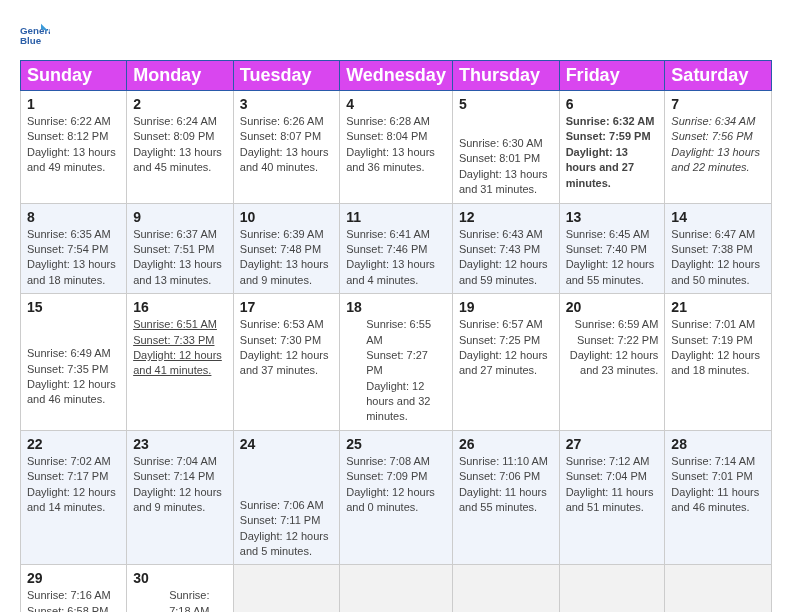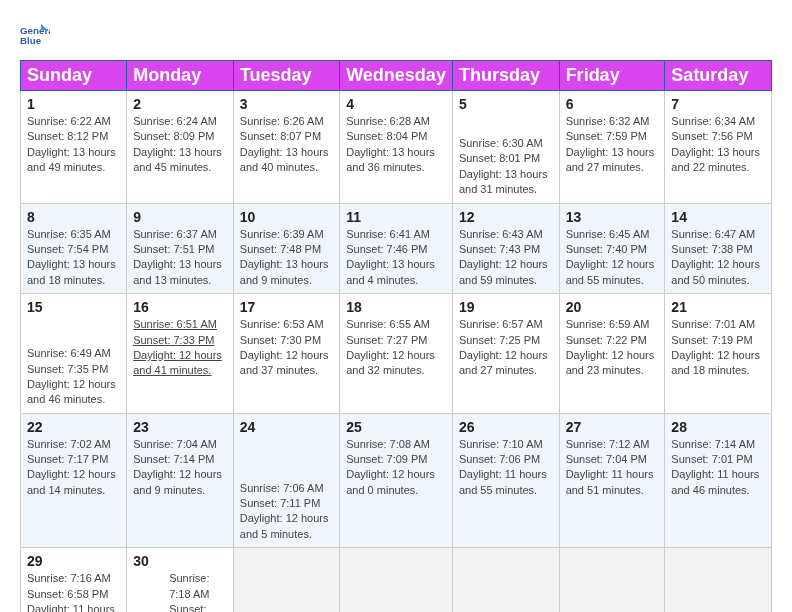--- a/index.html
+++ b/index.html
@@ -145,27 +145,27 @@
 Daylight: 13 hours and 36 minutes.</div>
         </td>
         <td>
           <span class="day-num">5</span>
           <div class="cell-text" style="white-space: pre-line; margin-top: 24px;">Sunrise: 6:30 AM
 Sunset: 8:01 PM
 Daylight: 13 hours and 31 minutes.</div>
         </td>
         <td>
           <span class="day-num">6</span>
-          <div class="cell-text" style="white-space: pre-line;">Sunrise: 6:32 AM
+          <div class="cell-text" style="white-space: pre-line; font-weight: bold;">Sunrise: 6:32 AM
 Sunset: 7:59 PM
 Daylight: 13 hours and 27 minutes.</div>
         </td>
         <td>
           <span class="day-num">7</span>
-          <div class="cell-text" style="white-space: pre-line;">Sunrise: 6:34 AM
+          <div class="cell-text" style="white-space: pre-line; font-style: italic;">Sunrise: 6:34 AM
 Sunset: 7:56 PM
 Daylight: 13 hours and 22 minutes.</div>
         </td>
       </tr>
       <tr>
         <td>
           <span class="day-num">8</span>
           <div class="cell-text" style="white-space: pre-line;">Sunrise: 6:35 AM
 Sunset: 7:54 PM
 Daylight: 13 hours and 18 minutes.</div>
@@ -221,33 +221,33 @@
 Daylight: 12 hours and 41 minutes.</div>
         </td>
         <td>
           <span class="day-num">17</span>
           <div class="cell-text" style="white-space: pre-line;">Sunrise: 6:53 AM
 Sunset: 7:30 PM
 Daylight: 12 hours and 37 minutes.</div>
         </td>
         <td>
           <span class="day-num">18</span>
-          <div class="cell-text" style="white-space: pre-line;">Sunrise: 6:55 AM
+          <div class="cell-text" style="white-space: pre-line; margin-left: 20px;">Sunrise: 6:55 AM
 Sunset: 7:27 PM
 Daylight: 12 hours and 32 minutes.</div>
         </td>
         <td>
           <span class="day-num">19</span>
           <div class="cell-text" style="white-space: pre-line;">Sunrise: 6:57 AM
 Sunset: 7:25 PM
 Daylight: 12 hours and 27 minutes.</div>
         </td>
         <td>
           <span class="day-num">20</span>
-          <div class="cell-text" style="white-space: pre-line;">Sunrise: 6:59 AM
+          <div class="cell-text" style="white-space: pre-line; text-align: right;">Sunrise: 6:59 AM
 Sunset: 7:22 PM
 Daylight: 12 hours and 23 minutes.</div>
         </td>
         <td>
           <span class="day-num">21</span>
           <div class="cell-text" style="white-space: pre-line;">Sunrise: 7:01 AM
 Sunset: 7:19 PM
 Daylight: 12 hours and 18 minutes.</div>
         </td>
       </tr>
@@ -271,21 +271,21 @@
 Daylight: 12 hours and 5 minutes.</div>
         </td>
         <td>
           <span class="day-num">25</span>
           <div class="cell-text" style="white-space: pre-line;">Sunrise: 7:08 AM
 Sunset: 7:09 PM
 Daylight: 12 hours and 0 minutes.</div>
         </td>
         <td>
           <span class="day-num">26</span>
-          <div class="cell-text" style="white-space: pre-line;">Sunrise: 7:10 AM
+          <div class="cell-text" style="white-space: pre-line;">Sunrise: 11:10 AM
 Sunset: 7:06 PM
 Daylight: 11 hours and 55 minutes.</div>
         </td>
         <td>
           <span class="day-num">27</span>
           <div class="cell-text" style="white-space: pre-line;">Sunrise: 7:12 AM
 Sunset: 7:04 PM
 Daylight: 11 hours and 51 minutes.</div>
         </td>
         <td>

